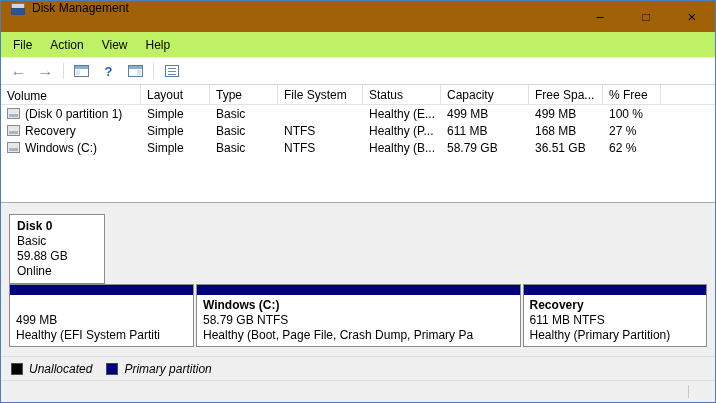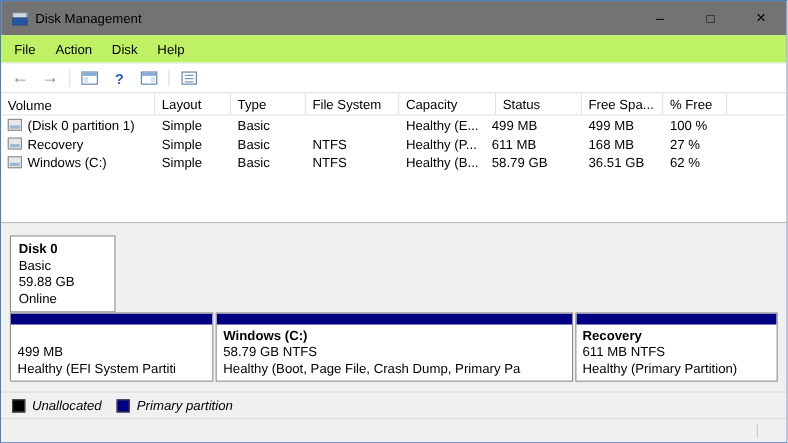--- a/index.html
+++ b/index.html
@@ -9,21 +9,21 @@
     width: 716px; height: 403px;
     border: 1px solid var(--window-border, #4a7ebc);
     background: #f0f0f0;
     font-family: "Liberation Sans", sans-serif;
     font-size: 12px; color: #000;
     display: flex; flex-direction: column;
     overflow: hidden;
   }
 
   
-  .titlebar { height: 31px; flex: 0 0 auto; background: #737373; display: flex; align-items: center; }
+  .titlebar { height: 31px; flex: 0 0 auto; background: #a16207; display: flex; }
   .app-icon { width: 16px; height: 16px; margin: 0 6px 0 9px; position: relative; flex: 0 0 auto; }
   .app-icon::before { content: ""; position: absolute; left: 1px; top: 2px; width: 12px; height: 5px; border: 1px solid #6f7f90; background: #cfd8e2; }
   .app-icon::after  { content: ""; position: absolute; left: 1px; bottom: 2px; width: 12px; height: 5px; border: 1px solid #2d4f86; background: #2456a0; }
   .title-text { flex: 1 1 auto; white-space: nowrap; overflow: hidden; }
   .caption-btn { width: 46px; height: 31px; display: flex; align-items: center; justify-content: center; font-size: 13px; color: #000; cursor: default; }
   .caption-btn.max { font-size: 12px; }
   .caption-btn.close { font-size: 15px; }
 
   
   .menubar { height: 25px; flex: 0 0 auto; background: #bef264; display: flex; align-items: center; padding-left: 3px; }
@@ -98,21 +98,21 @@
     <div class="app-icon"></div>
     <div class="title-text">Disk Management</div>
     <div class="caption-btn min">–</div>
     <div class="caption-btn max">□</div>
     <div class="caption-btn close">×</div>
   </div>
 
   <div class="menubar">
     <div class="menu-item">File</div>
     <div class="menu-item">Action</div>
-    <div class="menu-item">Disk</div>
+    <div class="menu-item">View</div>
     <div class="menu-item">Help</div>
   </div>
 
   <div class="toolbar">
     <div class="tool-btn">
       <span class="arrow-glyph">←</span>
     </div>
     <div class="tool-btn">
       <span class="arrow-glyph">→</span>
     </div>
@@ -131,22 +131,22 @@
       <span class="icon-list"></span>
     </div>
   </div>
 
   <div class="volume-pane">
     <div class="table-header">
       <div class="th c0">Volume</div>
       <div class="th c1">Layout</div>
       <div class="th c2">Type</div>
       <div class="th c3">File System</div>
+      <div class="th c4">Status</div>
       <div class="th c5">Capacity</div>
-      <div class="th c4">Status</div>
       <div class="th c6">Free Spa...</div>
       <div class="th c7">% Free</div>
       <div class="th cf"></div>
     </div>
 
     <div class="row">
       <div class="cell c0">
         <span class="vol-icon"></span>
         <span>(Disk 0 partition 1)</span>
       </div>

